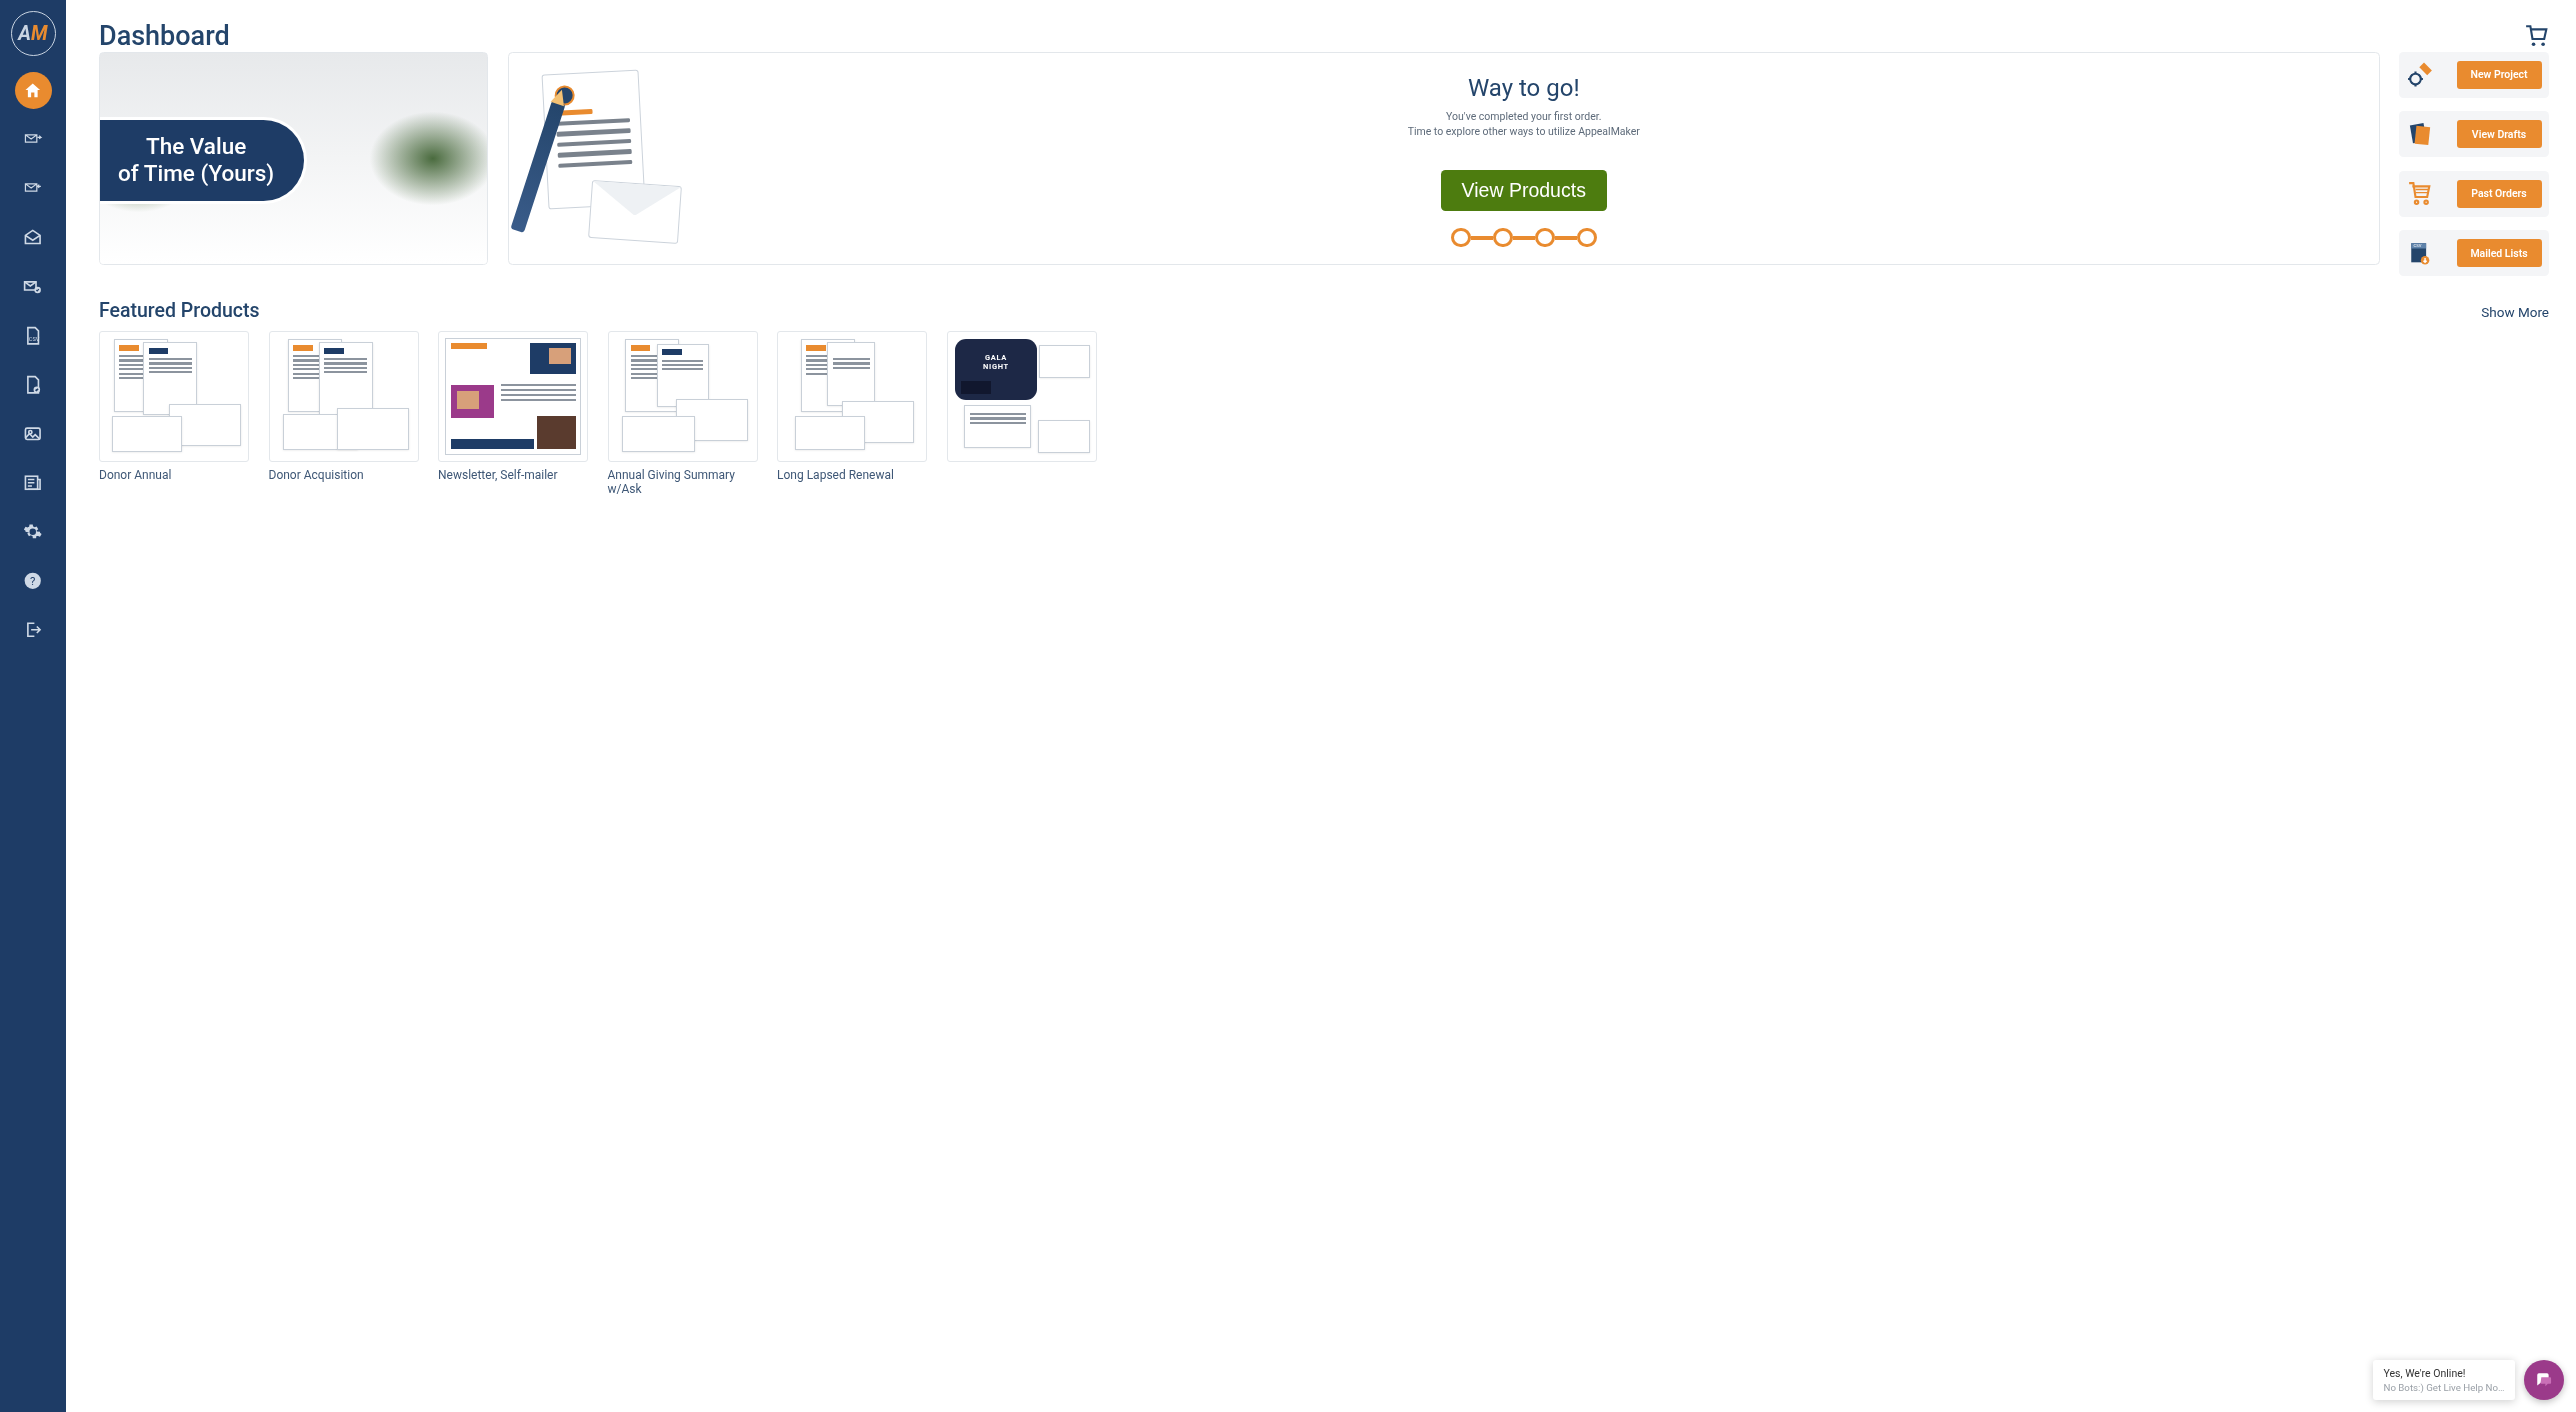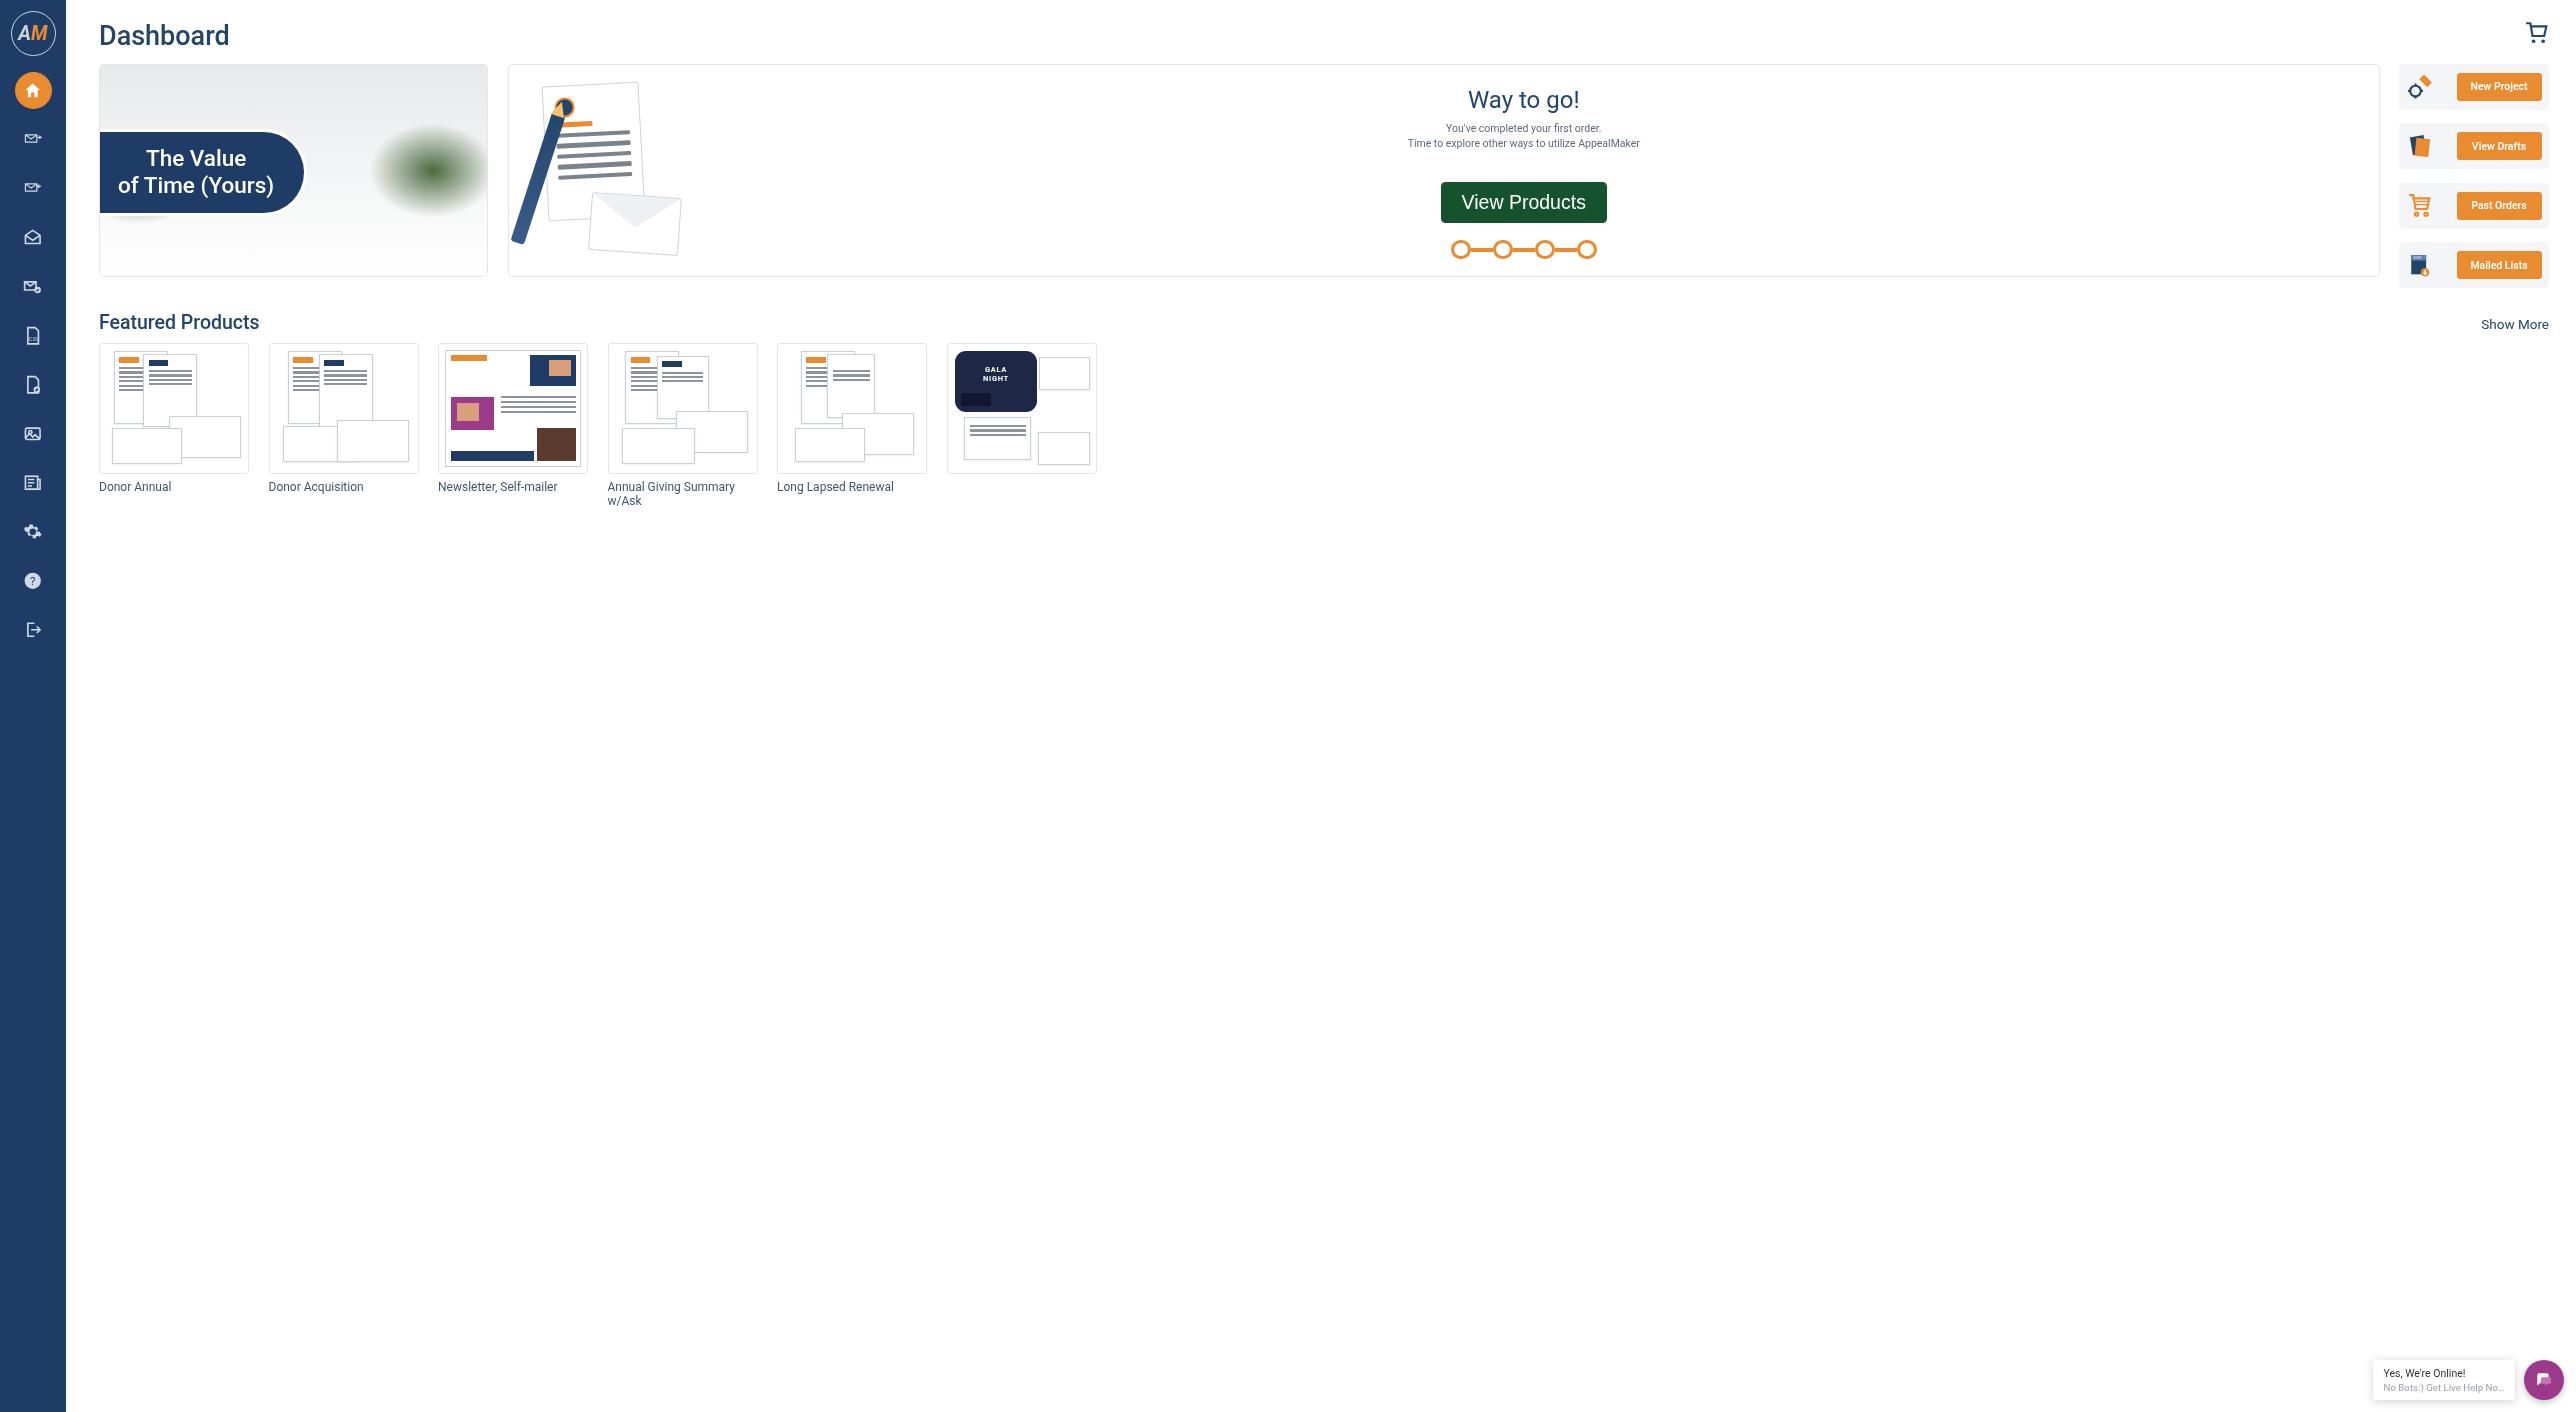--- a/index.html
+++ b/index.html
@@ -56,22 +56,22 @@
 
   
   .main {
     flex: 1;
     padding: 19.5px 27px 22.5px 33px;
     overflow: hidden;
     position: relative;
     min-width: 0;
   }
   .top-row {
-    display: flex; align-items: flex-start; justify-content: space-between;
-    margin-bottom: 12px;
+    display: flex; align-items: flex-end; justify-content: space-between;
+    margin-bottom: 0;
   }
   .page-title { font-size: 27px; font-weight: 500; color: #24456b; }
   .cart-icon { color: #24456b; cursor: pointer; }
   .cart-icon svg { width: 25.5px; height: 25.5px; }
 
   .banner {
     background: #24456b;
     color: #fff;
     border-radius: 4.5px;
     padding: 13.5px 16.5px 16.5px;
@@ -174,21 +174,21 @@
   }
 
   .waytogo-text {
     flex: 1;
     text-align: center;
     display: flex; flex-direction: column; align-items: center;
   }
   .waytogo-text h2 { font-size: 24px; font-weight: 400; color: #24456b; margin: 4.5px 0 7.5px; }
   .waytogo-text p { font-size: 10.5px; color: #5e6b7a; line-height: 1.45; margin-bottom: 31px; }
   .btn-primary-lg {
-    background: #14532d; color: #fff;
+    background: #4d7c0f; color: #fff;
     font-size: 19.5px; font-weight: 300;
     padding: 9px 21px;
     border: none; border-radius: 4.5px;
     cursor: pointer;
   }
   .progress-dots{
     margin-top: 16.5px;
     display:flex; align-items:center;
   }
   .progress-dots .dot{

